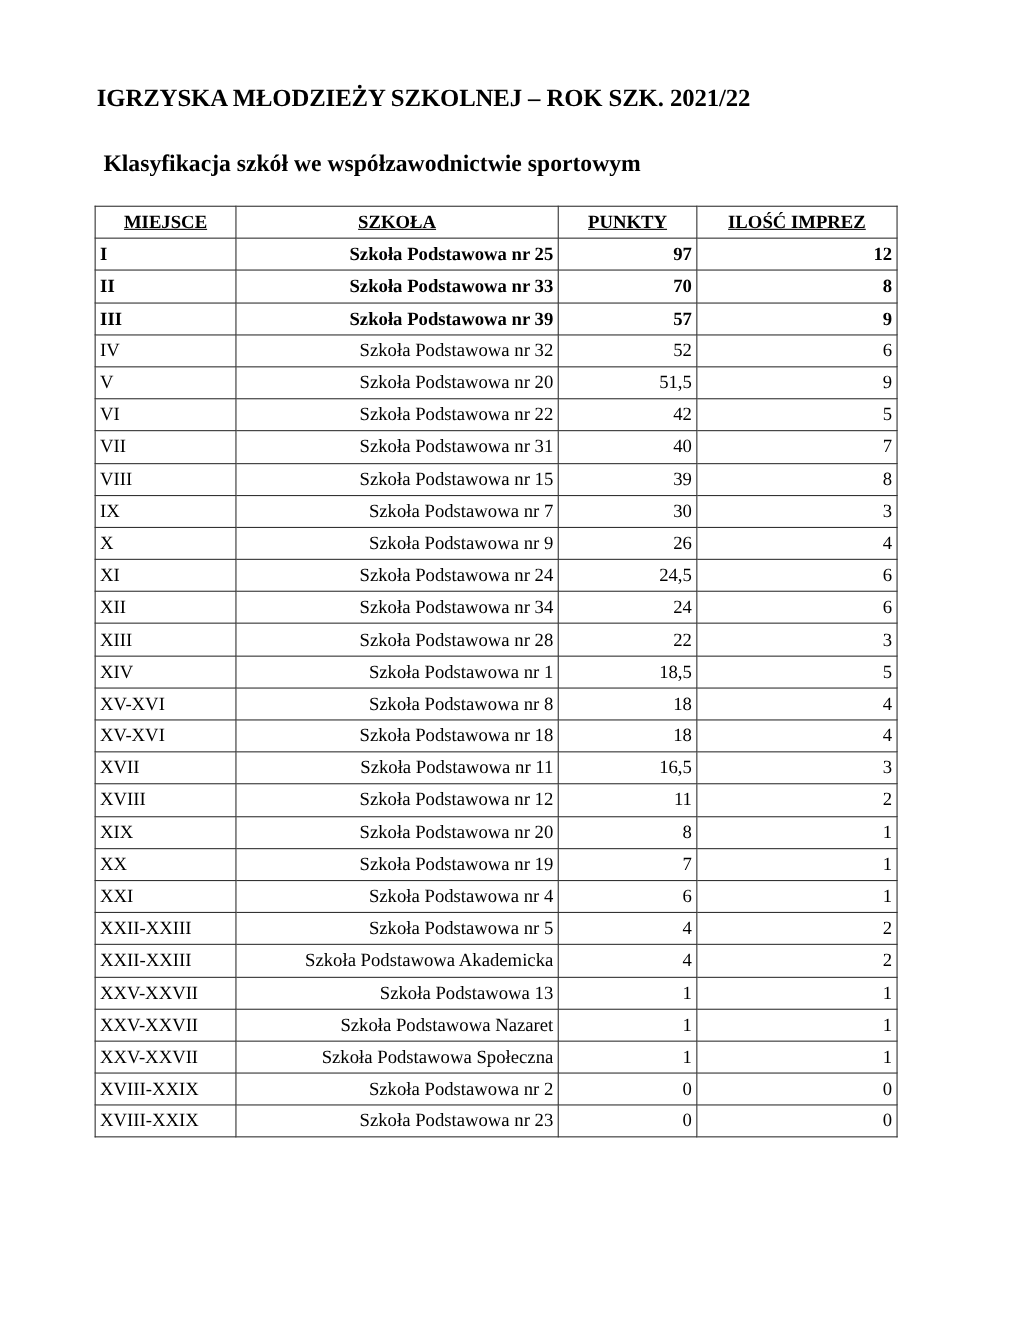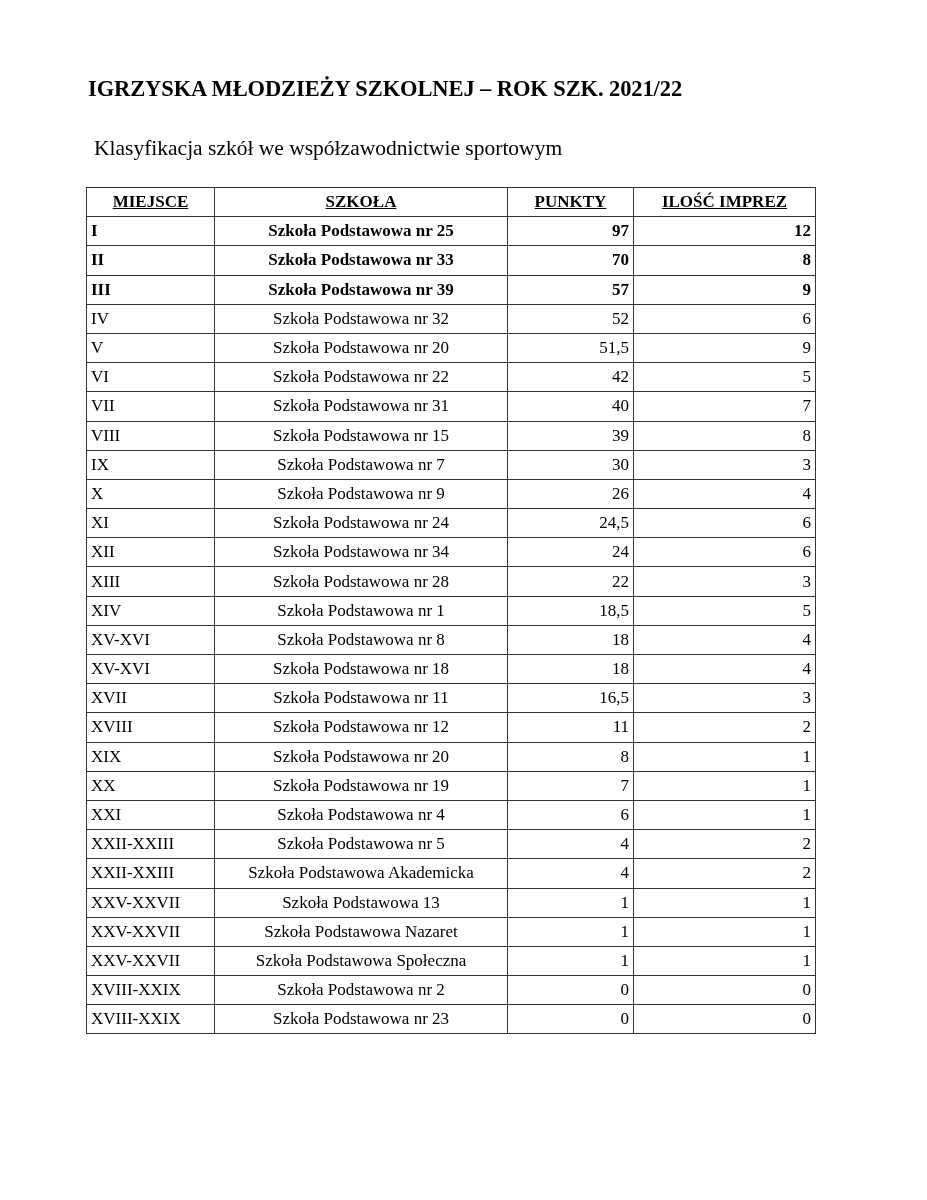--- a/index.html
+++ b/index.html
@@ -22,21 +22,21 @@
       font-size: 22.5px;
       font-weight: bold;
       white-space: nowrap;
       letter-spacing: -0.1px;
     }
     .subtitle {
       position: absolute;
       left: 94px;
       top: 136px;
       font-size: 21.5px;
-      font-weight: normal;
+      font-weight: bold;
       white-space: nowrap;
     }
     table.ranking {
       position: absolute;
       left: 86px;
       top: 187px;
       border-collapse: collapse;
       font-size: 17px;
       table-layout: fixed;
     }
@@ -51,21 +51,21 @@
     table.ranking th {
       font-weight: bold;
       text-align: center;
       text-decoration: underline;
     }
     col.c-place { width: 128px; }
     col.c-school { width: 293px; }
     col.c-points { width: 126px; }
     col.c-events { width: 182px; }
     td.place { font-weight: bold; text-align: left; padding-left: 3px; }
-    td.school { text-align: center; padding-left: 4px; }
+    td.school { text-align: right; padding-left: 4px; }
     td.points, td.events { text-align: right; }
     tr.top td { font-weight: bold; }
   </style>
 </head>
 <body>
 
 <div class="title">IGRZYSKA MŁODZIEŻY SZKOLNEJ – ROK SZK. 2021/22</div>
 <div class="subtitle">Klasyfikacja szkół we współzawodnictwie sportowym</div>
 
 <table class="ranking">

